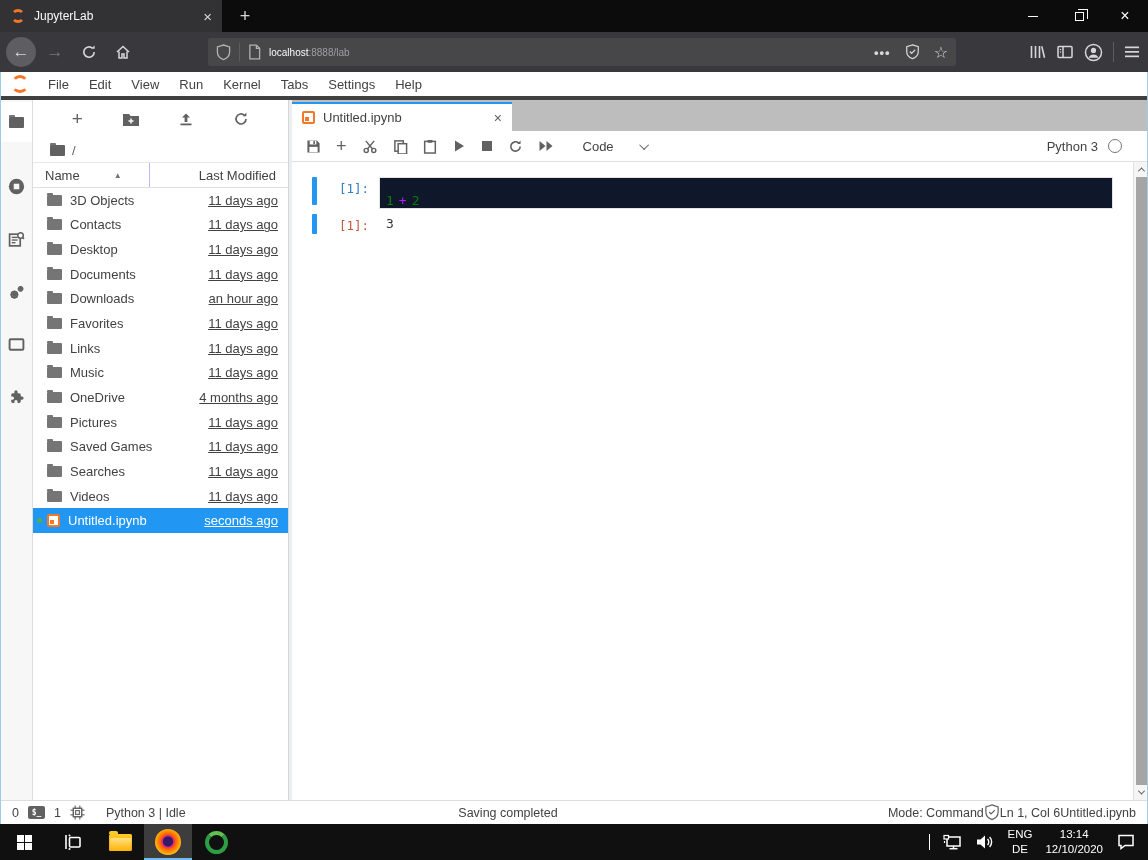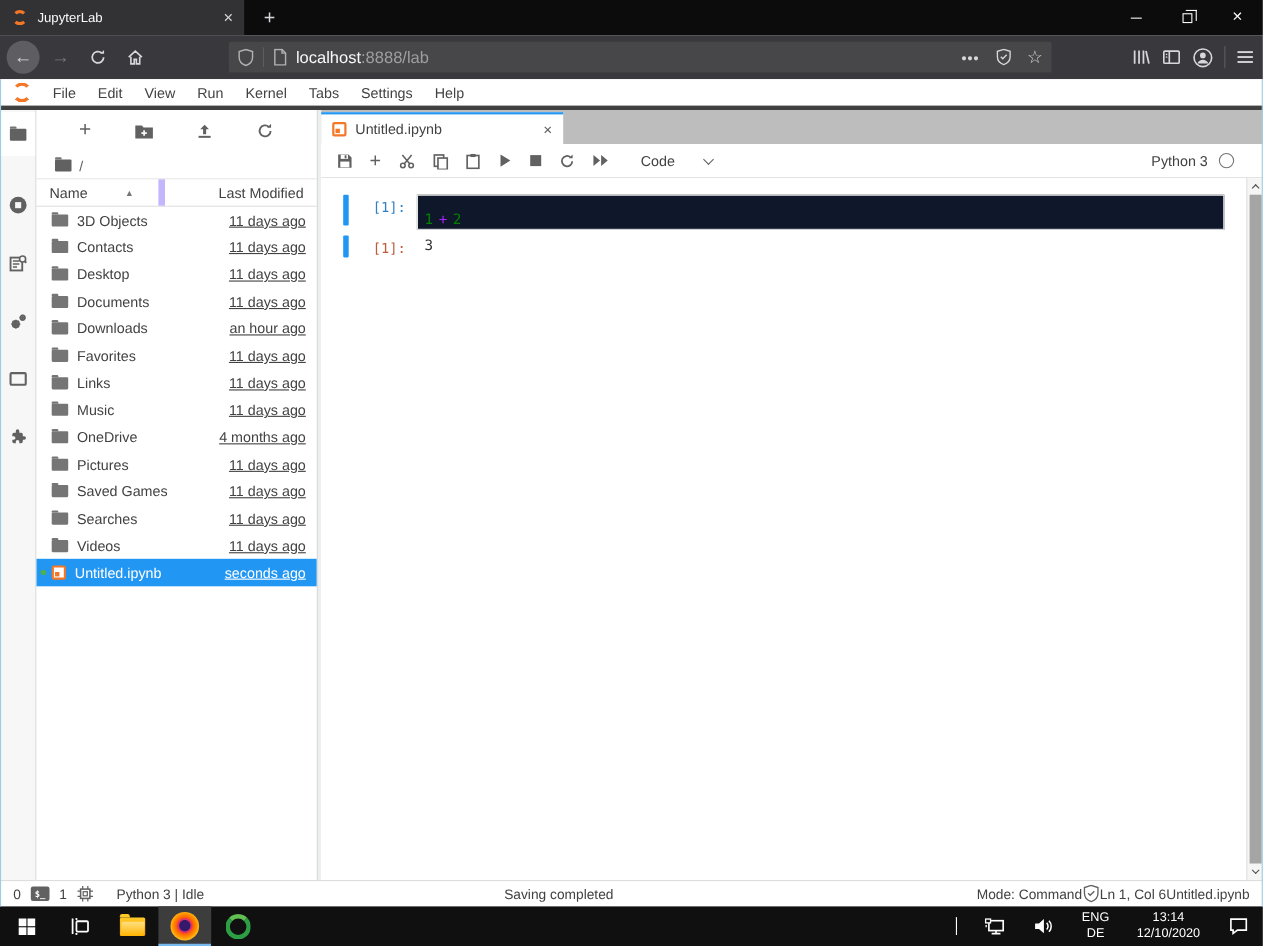--- a/index.html
+++ b/index.html
@@ -36,21 +36,21 @@
   
   .navbar { position:absolute; top:32px; left:0; right:0; height:40px; background:#38383d;
             display:flex; align-items:center; }
   .nav-btn { width:30px; height:30px; display:flex; align-items:center; justify-content:center;
              color:#d7d7db; font-size:17px; margin-left:4px; }
   .nav-btn.back { background:#5d5d62; border-radius:50%; margin-left:6px; }
   .nav-btn.fwd { color:#77777c; }
   .urlbar { position:absolute; left:208px; top:6px; width:748px; height:28px; background:#474749;
             border-radius:2px; display:flex; align-items:center; padding:0 8px; color:#b1b1b3; }
   .url-sep { width:1px; height:18px; background:#5c5c61; margin:0 8px; }
-  .url-text { margin-left:8px; font-size:15px; flex:1; }
+  .url-text { margin-left:8px; font-size:10px; flex:1; }
   .url-host { color:#f9f9fa; }
   .url-path { color:#9e9ea3; }
   .url-right { display:flex; align-items:center; gap:14px; font-size:14px; color:#d7d7db; }
   .dots-glyph { letter-spacing:1px; font-weight:bold; font-size:13px; }
   .star-glyph { font-size:16px; }
   .nav-right { position:absolute; right:8px; top:6px; height:28px; display:flex; align-items:center; gap:10px; }
   .nav-sep { width:1px; height:20px; background:#5c5c61; }
 
   
   .jl-menubar { position:absolute; top:72px; left:0; right:0; height:28px; background:#fff;
@@ -65,21 +65,21 @@
   .strip-ic { position:absolute; left:0; width:32px; height:40px; display:flex; align-items:center; justify-content:center; }
   .strip-ic.active { background:#fff; }
 
   .fb-panel { width:256px; background:#fff; flex:none; display:flex; flex-direction:column; border-right:1px solid #d5d5d5; }
   .fb-toolbar { height:38px; display:flex; align-items:center; justify-content:space-evenly; color:#616161; }
   .fb-plus { font-size:19px; color:#616161; }
   .fb-breadcrumb { height:24px; display:flex; align-items:center; padding-left:17px; gap:7px; color:#616161; }
   .fb-header { height:26px; display:flex; align-items:center; border-top:1px solid #e8e8e8;
                border-bottom:1px solid #e0e0e0; font-size:13px; color:#424242; }
   .fb-header .col-name { width:117px; padding-left:12px; display:flex; align-items:center;
-               border-right:6px solid #c4b5fd; height:100%; }
+               border-right:1px solid #c4b5fd; height:100%; }
   .sort-tri { font-size:8px; color:#757575; margin-left:34px; }
   .fb-header .col-mod { flex:1; text-align:right; padding-right:12px; }
   .fb-rows { flex:1; overflow:hidden; }
   .fb-row { height:24.65px; display:flex; align-items:center; padding:0 10px 0 0; font-size:13px;
             color:#424242; position:relative; }
   .fb-row .dot { width:5px; height:5px; border-radius:50%; background:#4caf50; margin:0 5px 0 4px;
             visibility:hidden; flex:none; }
   .fb-row.running .dot { visibility:visible; }
   .fb-row .name { margin-left:8px; white-space:nowrap; }
   .fb-row .date { margin-left:auto; color:#424242;text-decoration:underline; }
@@ -155,21 +155,21 @@
   .tb-slot.active-app { background:#3d3d3d; box-shadow:inset 0 -2px 0 #76b9ed; }
   .ff-logo { width:26px; height:26px; border-radius:50%;
      background:radial-gradient(circle at 50% 48%, #35196b 0 25%, #e1336b 30% 34%, #ff5f00 40%, #ff9500 58%, #ffcc33 76%, #ffe784 92%); }
   .exp-folder { width:23px; height:17px; background:linear-gradient(180deg,#ffca28,#ffa000);
      border-radius:1.5px; position:relative; }
   .exp-folder::before { content:""; position:absolute; top:-3px; left:0; width:9px; height:3px;
      background:#ffca28; border-radius:2px 2px 0 0; }
   .exp-folder::after { content:""; position:absolute; left:1px; right:1px; top:4px; bottom:0;
      background:linear-gradient(180deg,#ffe082,#ffb300); border-radius:1px; transform:skewX(-5deg); }
   .green-ring { width:23px; height:23px; border-radius:50%; border:4.5px solid #2e9e44; border-top-color:#62bf51; }
-  .tb-right { margin-left:auto; display:flex; align-items:center; gap:25px; padding-right:12px; }
+  .tb-right { margin-left:auto; display:flex; align-items:center; gap:13px; padding-right:12px; }
   .tb-chev { width:8px; height:8px; border-left:1.7px solid #fff; border-top:1.7px solid #fff;
              transform:rotate(45deg) translate(2px,2px); }
   .tb-col { text-align:center; font-size:11.5px; line-height:1.3; color:#fff; }
 
   
   .window-frame { position:absolute; top:72px; height:752px; left:0; right:0; pointer-events:none;
      border-left:1px solid #9ecbe8; border-right:1px solid #9ecbe8; z-index:40; }
 </style>
 </head>
 <body>

